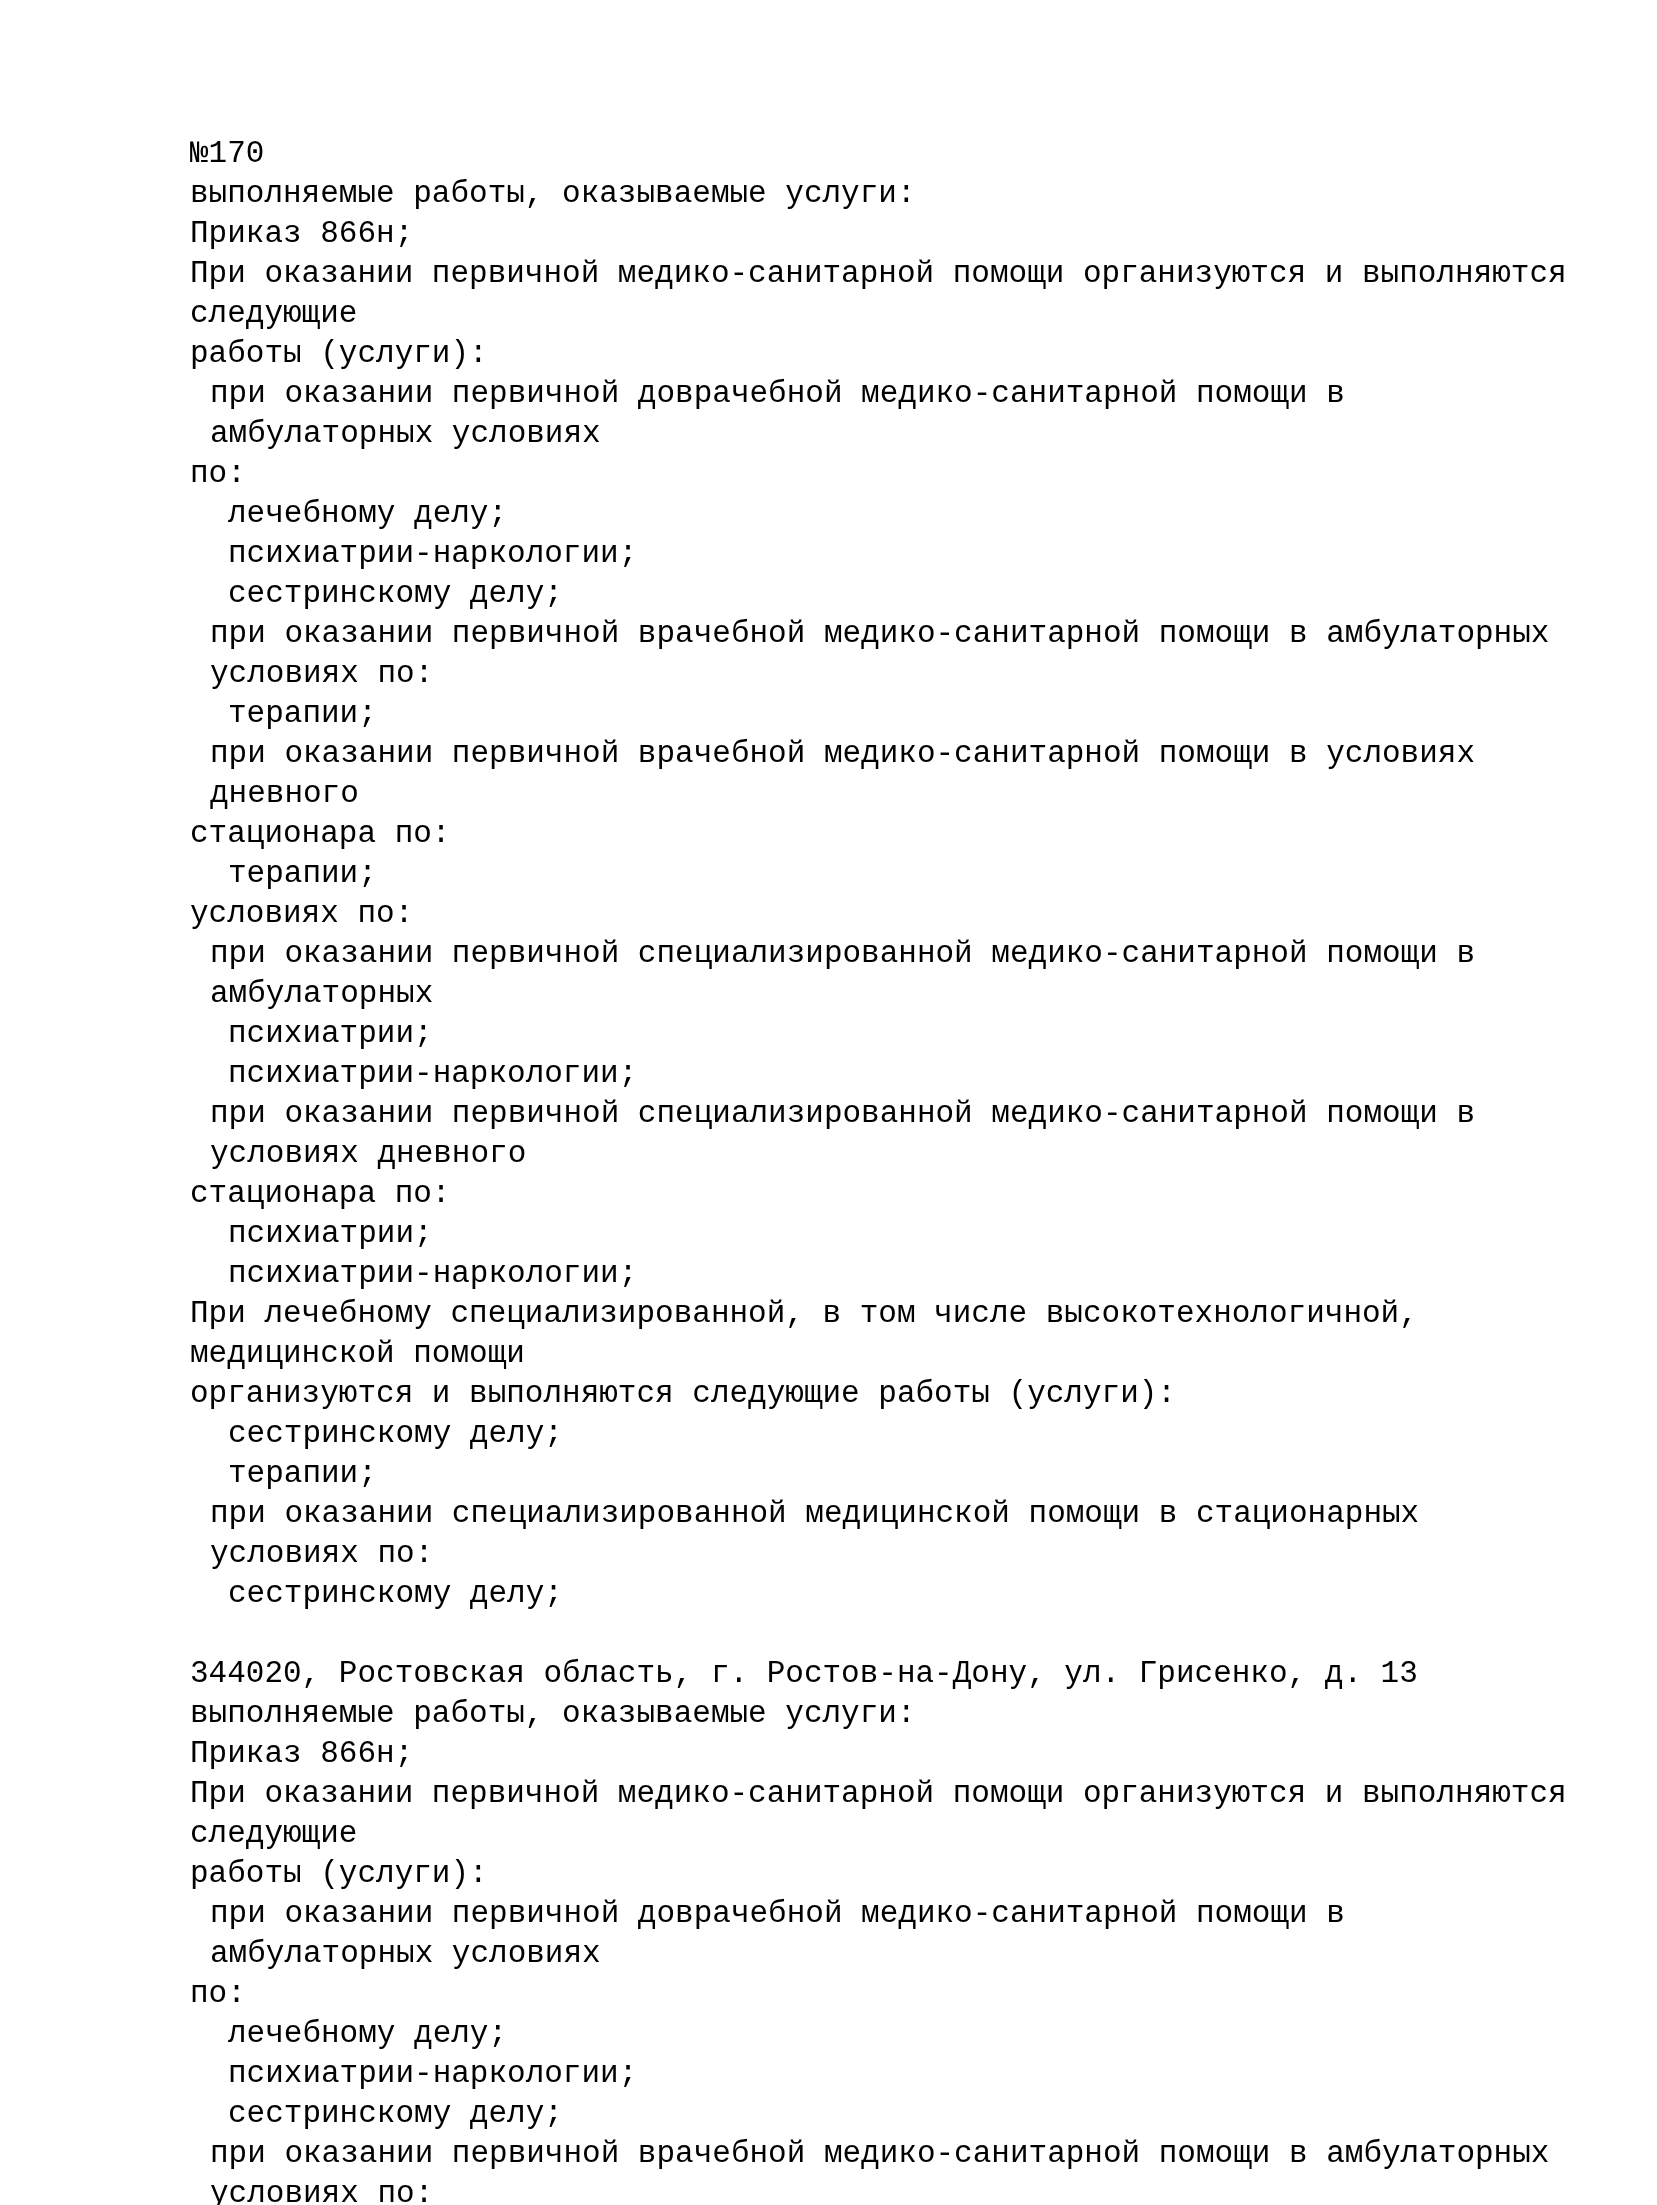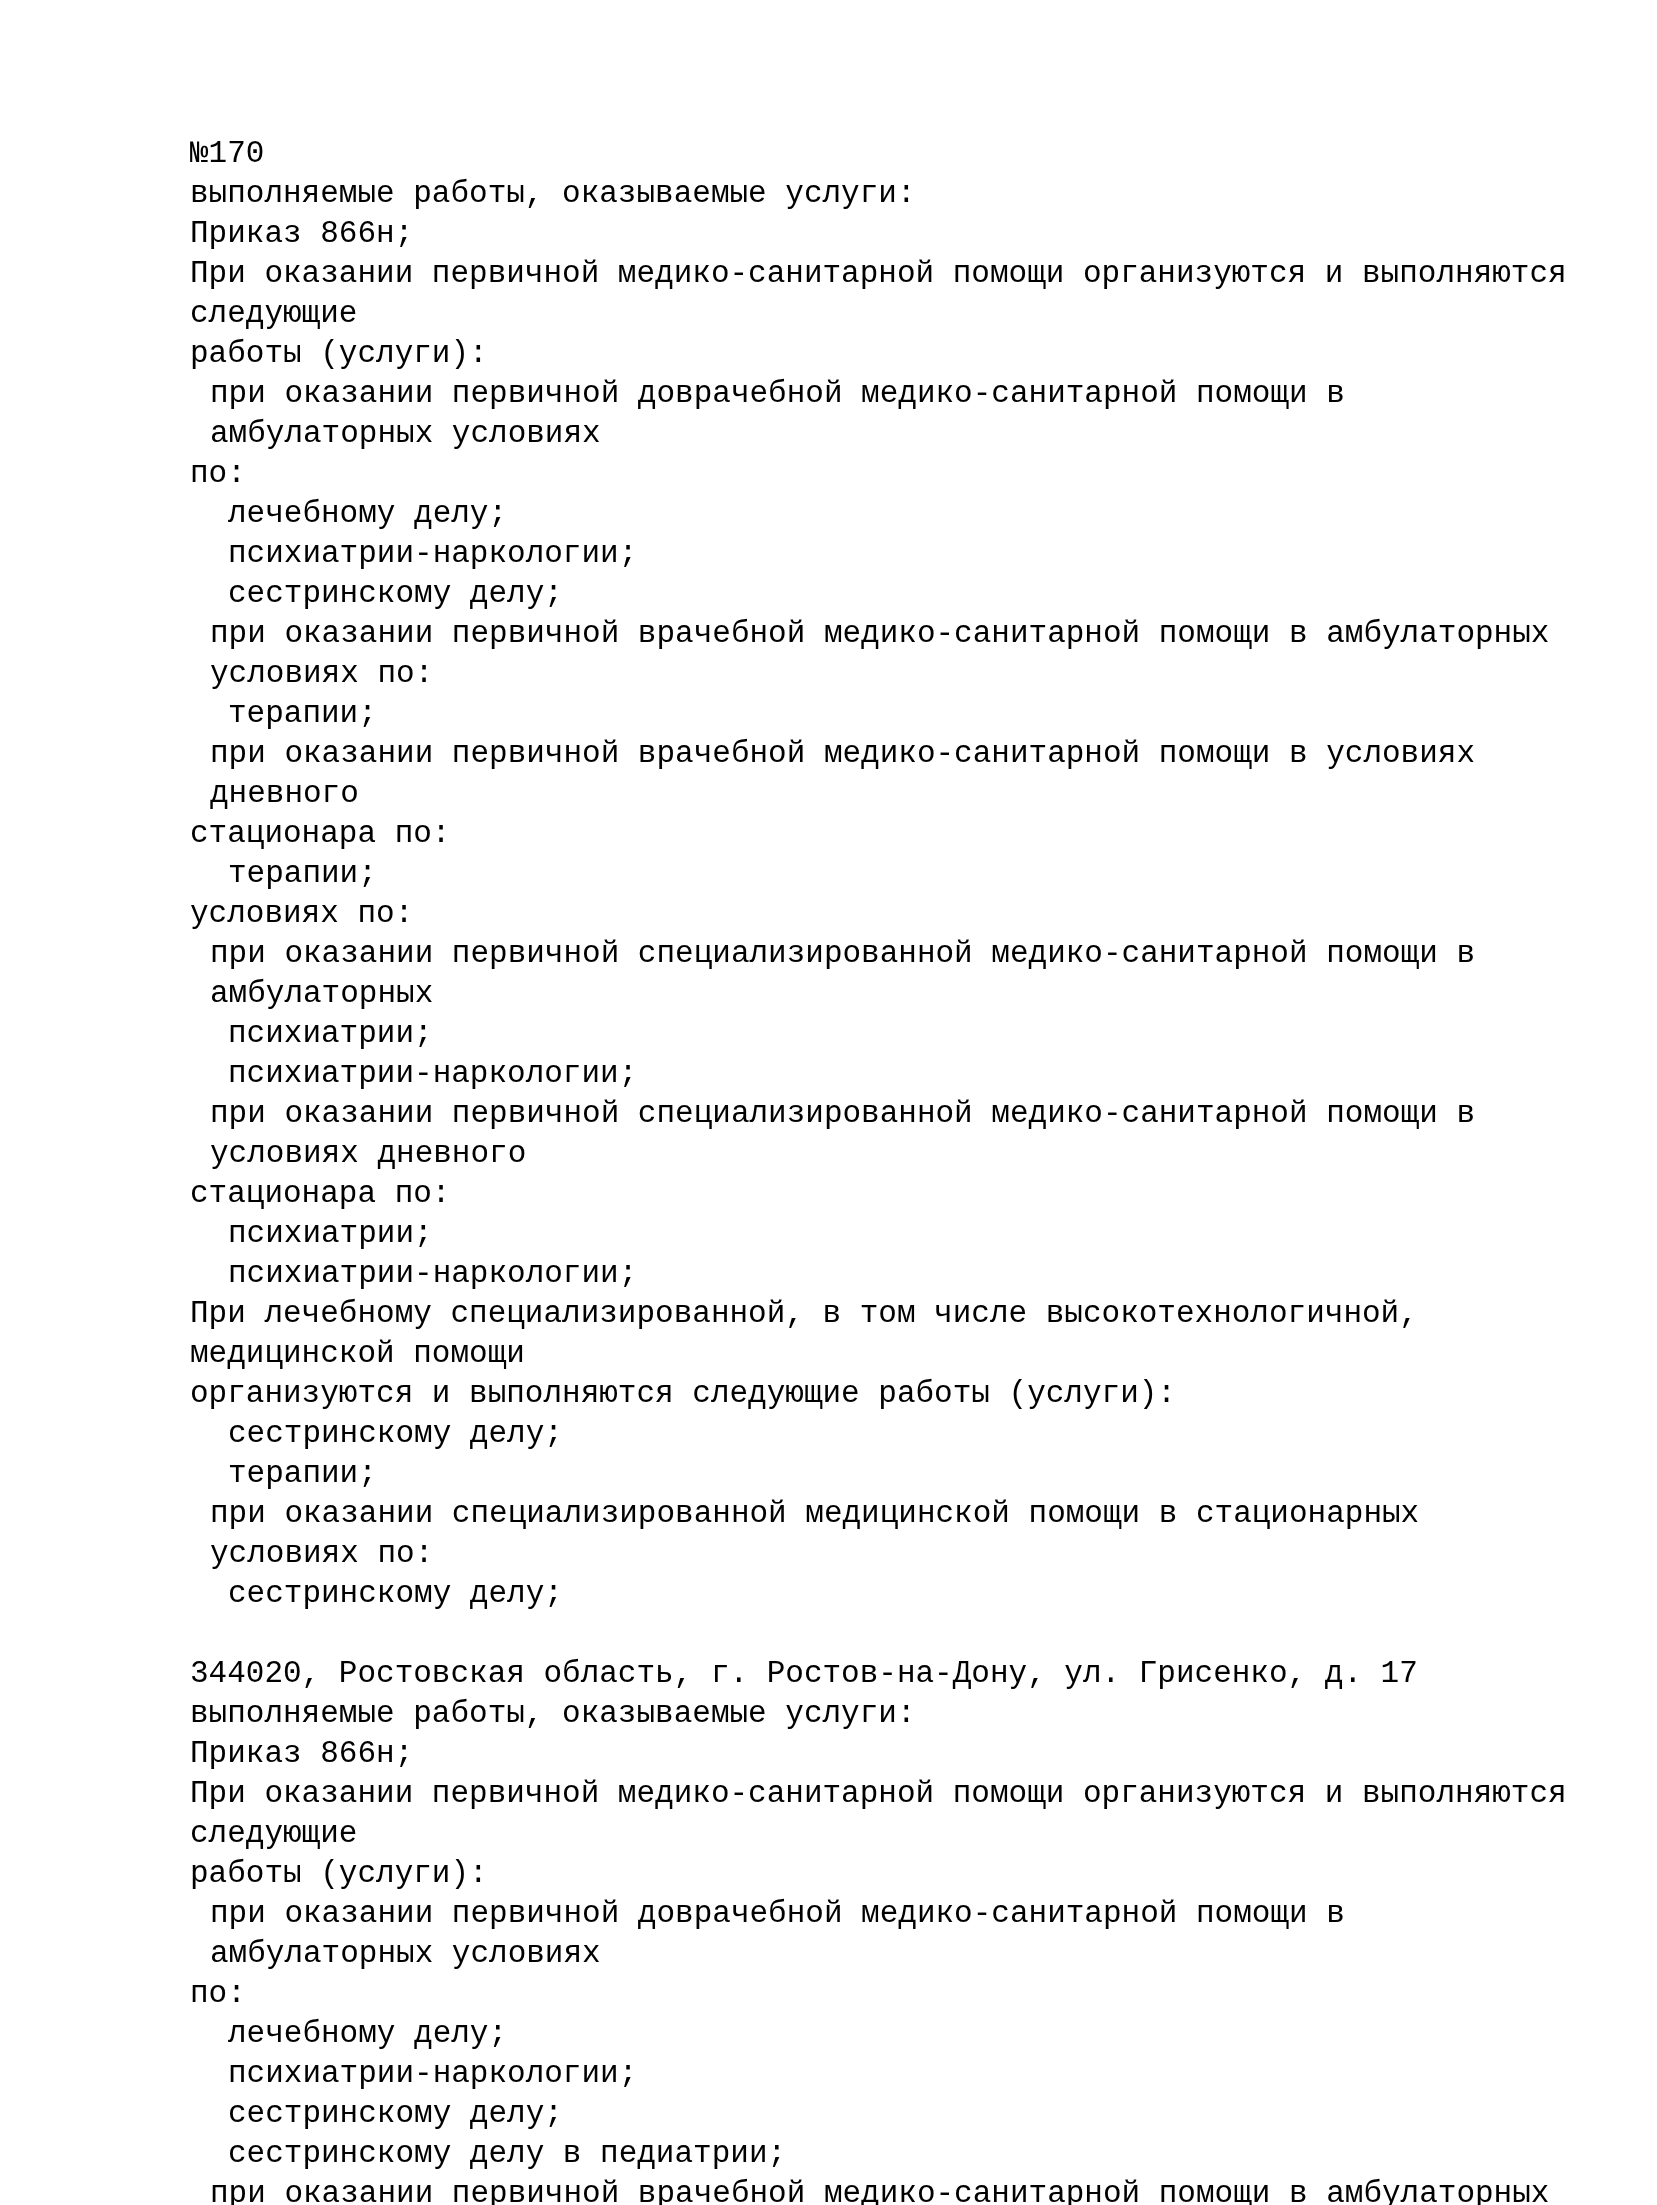--- a/index.html
+++ b/index.html
@@ -61,27 +61,26 @@
       <div class="line ind-0">стационара по:</div>
       <div class="line ind-2">психиатрии;</div>
       <div class="line ind-2">психиатрии-наркологии;</div>
       <div class="line ind-0">При лечебному специализированной, в том числе высокотехнологичной, медицинской помощи</div>
       <div class="line ind-0">организуются и выполняются следующие работы (услуги):</div>
       <div class="line ind-2">сестринскому делу;</div>
       <div class="line ind-2">терапии;</div>
       <div class="line ind-1">при оказании специализированной медицинской помощи в стационарных условиях по:</div>
       <div class="line ind-2">сестринскому делу;</div>
       <div class="line ind-0">&nbsp;</div>
-      <div class="line ind-0">344020, Ростовская область, г. Ростов-на-Дону, ул. Грисенко, д. 17</div>
+      <div class="line ind-0">344020, Ростовская область, г. Ростов-на-Дону, ул. Грисенко, д. 13</div>
       <div class="line ind-0">выполняемые работы, оказываемые услуги:</div>
       <div class="line ind-0">Приказ 866н;</div>
       <div class="line ind-0">При оказании первичной медико-санитарной помощи организуются и выполняются следующие</div>
       <div class="line ind-0">работы (услуги):</div>
       <div class="line ind-1">при оказании первичной доврачебной медико-санитарной помощи в амбулаторных условиях</div>
       <div class="line ind-0">по:</div>
       <div class="line ind-2">лечебному делу;</div>
       <div class="line ind-2">психиатрии-наркологии;</div>
       <div class="line ind-2">сестринскому делу;</div>
-      <div class="line ind-2">сестринскому делу в педиатрии;</div>
       <div class="line ind-1">при оказании первичной врачебной медико-санитарной помощи в амбулаторных условиях по:</div>
     </div>
 </div>
 
 
 </body></html>

